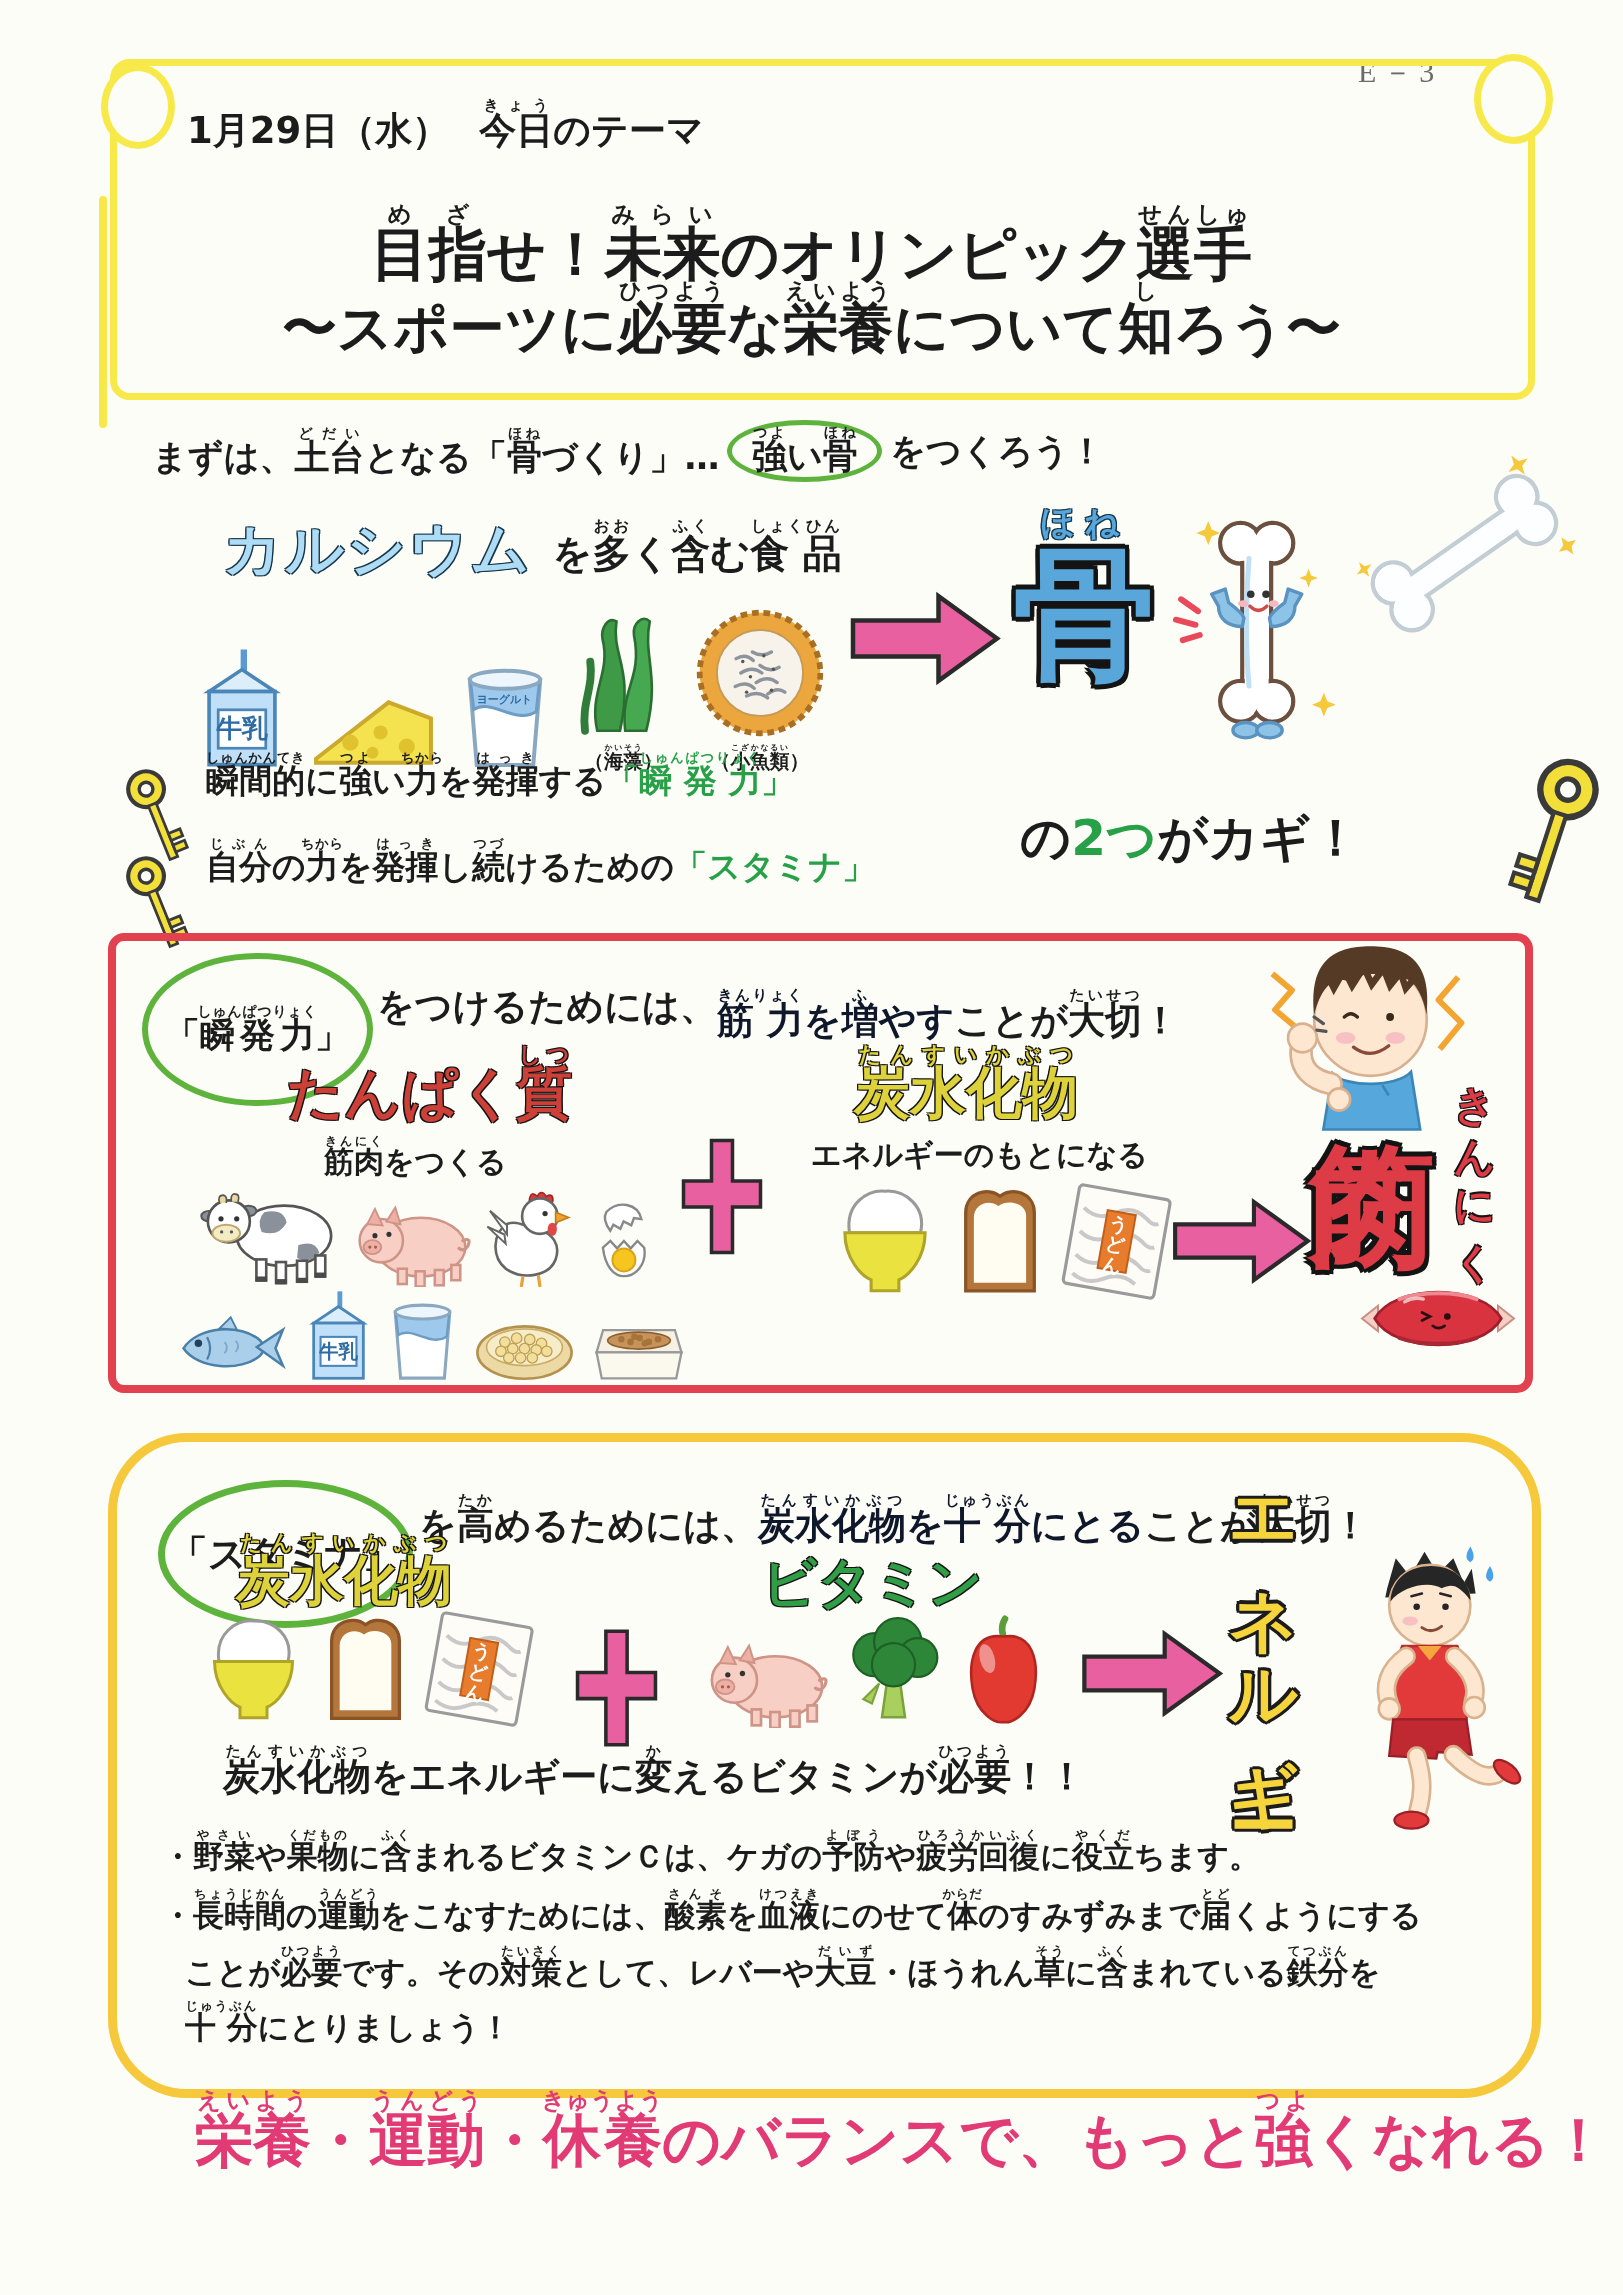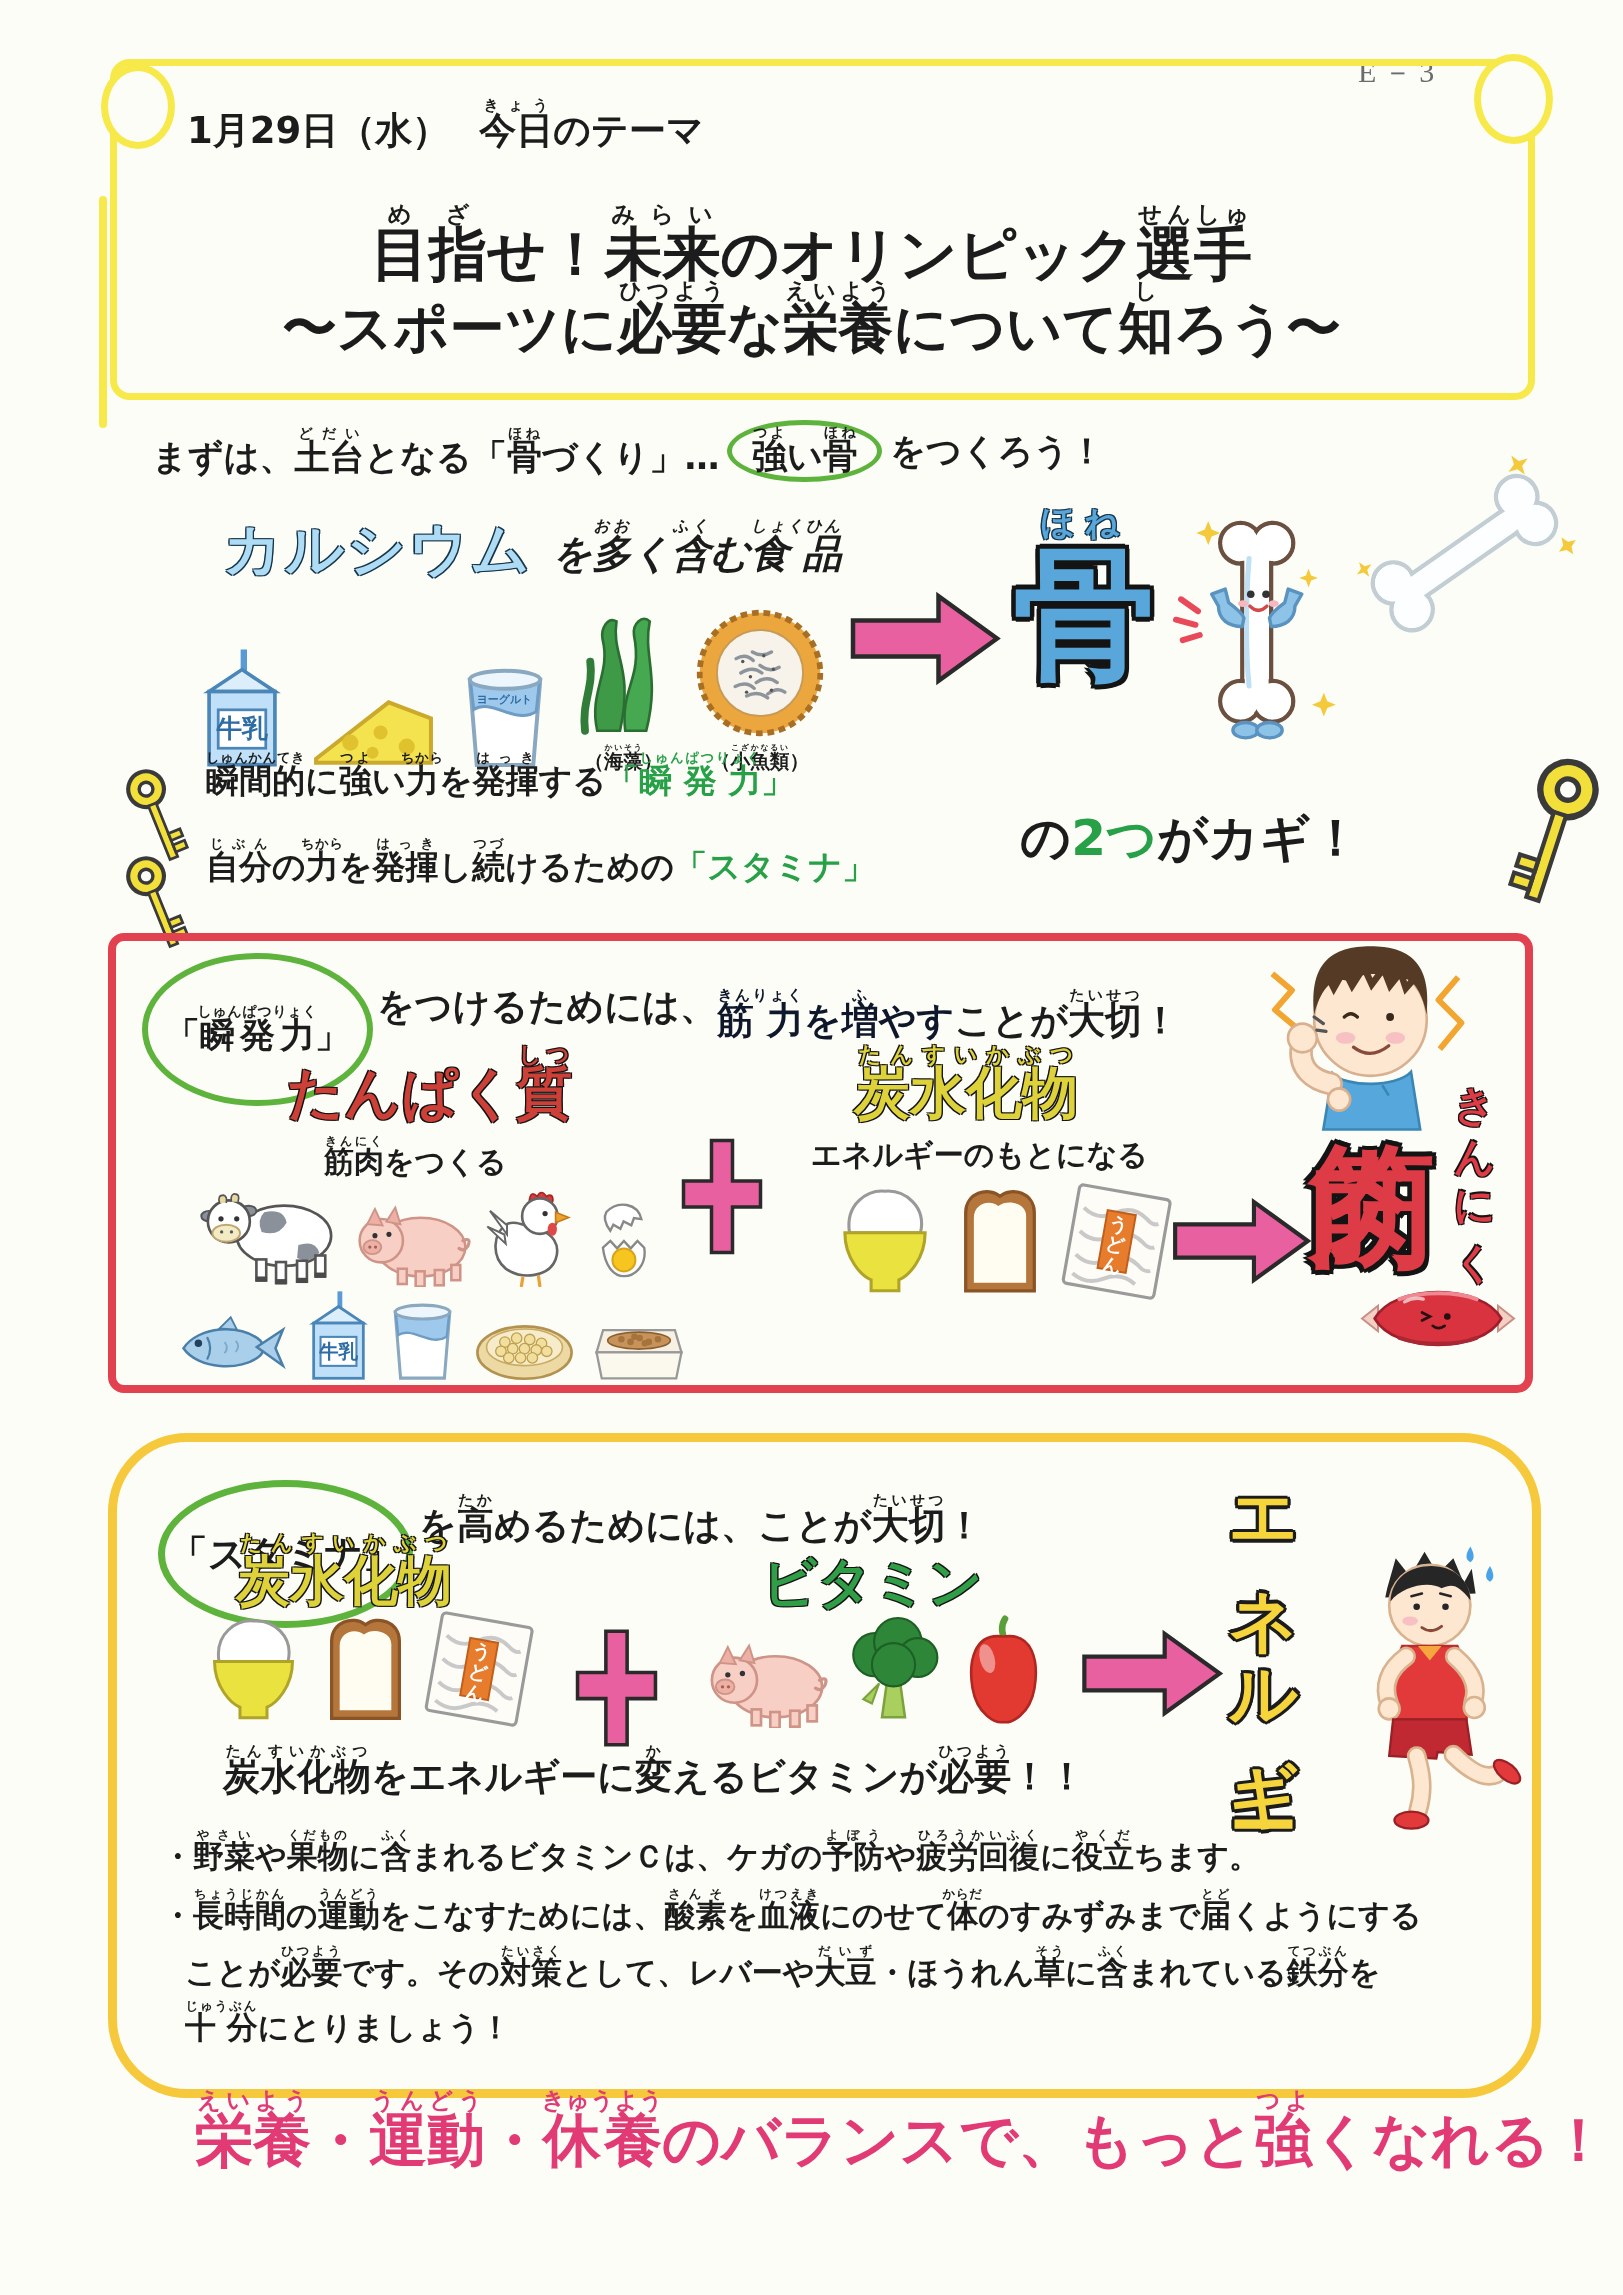--- a/index.html
+++ b/index.html
@@ -24,21 +24,21 @@
   .curl-r{left:1474px;top:54px;width:65px;height:76px;}
   .tail-l{left:99px;top:196px;width:7.9px;height:232px;background:#f7e94a;border-radius:5.2px;}
   .b-date-row{left:187px;top:98px;display:flex;gap:30px;align-items:flex-end;font-size:37px;font-weight:bold;line-height:1.05;}
   .b-title{left:0;top:203px;width:1623px;text-align:center;font-size:58px;font-weight:bold;line-height:1.05;}
   .b-sub{left:0;top:280px;width:1623px;text-align:center;font-size:55px;font-weight:bold;line-height:1.05;}
   
   .bone-intro{left:152px;top:420px;font-size:35px;font-weight:bold;display:flex;align-items:center;line-height:1.05;}
   .green-oval{border:5.9px solid #5eb33d;border-radius:50%;padding:5.2px 19.6px 2.6px;margin:0 7.9px;display:inline-block;}
   .calcium-row{left:223px;top:518px;display:flex;align-items:flex-end;gap:19.6px;line-height:1;}
   .calcium-word{font-size:58px;font-weight:bold;color:#aedcf5;letter-spacing:2.6px;}
-  .calcium-rest{font-size:39px;font-weight:bold;line-height:1.05;padding-bottom:2.6px;font-style:italic;}
+  .calcium-rest{font-size:39px;font-weight:bold;line-height:1.05;padding-bottom:2.6px;}
   .calcium-foods{left:193px;top:599px;display:flex;align-items:flex-end;gap:17px;}
   .food{display:flex;flex-direction:column;align-items:center;}
   .cap{font-size:19.6px;font-weight:bold;margin-top:2.6px;line-height:1.1;}
   .arrow-bone{left:848px;top:589px;width:154px;}
   .bone-result{left:1013px;top:505px;text-align:center;line-height:1;}
   .bone-ruby{font-size:34px;font-weight:bold;color:#58a6da;letter-spacing:9.2px;margin-bottom:3.9px;}
   .bone-kanji{font-size:143px;font-weight:bold;color:#58a6da;line-height:1;}
   .bone-char{left:1147px;top:499px;}
   .faint-bone{left:1347px;top:486px;transform:rotate(-35deg);}
   
@@ -547,20 +547,21 @@
       </svg>
     </div>
   </div>
 
   <div class="abs box-yellow">
     <div class="abs s-oval">
       <span>「スタミナ」</span>
     </div>
     <div class="abs s-head">
       <span>を<ruby>高<rt>たか</rt></ruby>めるためには、</span>
+        <span class="red-acc"><ruby>炭水化物<rt>たんすいかぶつ</rt></ruby>を<ruby>十 分<rt>じゅうぶん</rt></ruby>にとる</span>
         <span>ことが<ruby>大切<rt>たいせつ</rt></ruby>！</span>
     </div>
 
     <div class="abs s-carb-title ot-sm-dark"><ruby>炭水化物<rt>たんすいかぶつ</rt></ruby></div>
     <div class="abs s-vit-title ot-sm-dark">ビタミン</div>
 
     <div class="abs s-foods1">
       <span>
         <svg width="105" height="121" viewBox="0 0 140 160">
           <path d="M24,72 C18,34 48,16 70,18 C96,16 124,38 116,72 Z" fill="#fff" stroke="#999" stroke-width="4"></path>

